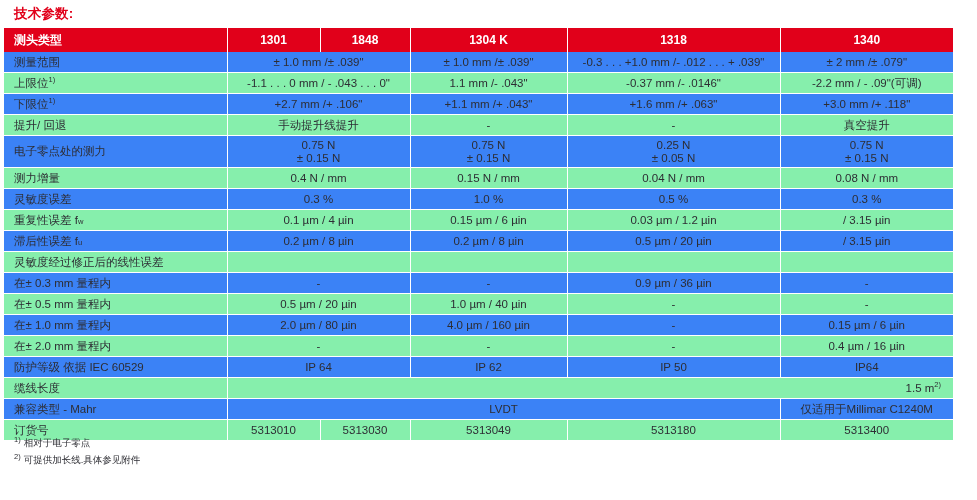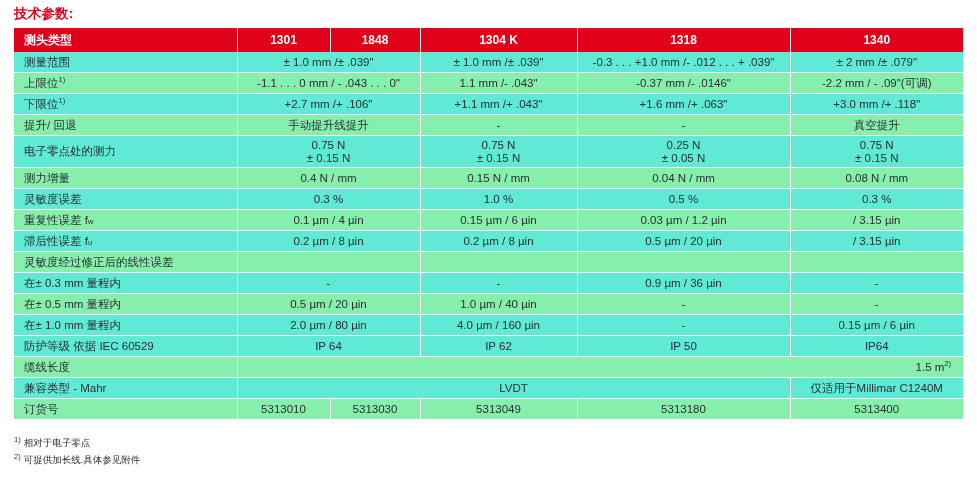--- a/index.html
+++ b/index.html
@@ -25,21 +25,21 @@
     left: 14px;
     top: 0px;
     font-size: 13.5px;
     font-weight: bold;
     color: #e1001a;
     letter-spacing: 0.2px;
     line-height: 28px;
   }
   table.spec {
     position: absolute;
-    left: 14px;
+    left: 4px;
     top: 28px;
     width: 949px;
     border-collapse: collapse;
     table-layout: fixed;
     font-size: 11.5px;
   }
   table.spec col.c-label { width: 223px; }
   table.spec col.c-1301  { width: 93px; }
   table.spec col.c-1303  { width: 90px; }
   table.spec col.c-1304  { width: 157px; }
@@ -74,21 +74,21 @@
     white-space: nowrap;
     font-size: 11.5px;
     color: #2d2d33;
   }
   tbody td:last-child { border-right: none; }
   tbody td.lbl {
     text-align: left;
     padding-left: 10px;
     color: #2d2d33;
   }
-  tbody tr.odd  td { background: #5eead4; }
+  tbody tr.odd  td { background: #3b82f6; }
   tbody tr.even td { background: #86efac; }
 
   tbody td.tall { height: 31px; }
   tbody td.two-line { line-height: 13px; }
 
   td.align-right { text-align: right; padding-right: 12px; }
 
   sup { font-size: 7.5px; vertical-align: super; line-height: 0; }
   sub { font-size: 7.5px; vertical-align: baseline; line-height: 0; }
 
@@ -214,20 +214,27 @@
           <td class="">-</td>
           <td class="">-</td>
         </tr>
         <tr class="odd">
           <td class="lbl">在± 1.0 mm 量程内</td>
           <td colspan="2" class="">2.0 µm / 80 µin</td>
           <td class="">4.0 µm / 160 µin</td>
           <td class="">-</td>
           <td class="">0.15 µm / 6 µin</td>
         </tr>
+        <tr class="even">
+          <td class="lbl">在± 2.0 mm 量程内</td>
+          <td colspan="2" class="">-</td>
+          <td class="">-</td>
+          <td class="">-</td>
+          <td class="">0.4 µm / 16 µin</td>
+        </tr>
         <tr class="odd">
           <td class="lbl">防护等级 依据 IEC 60529</td>
           <td colspan="2" class="">IP 64</td>
           <td class="">IP 62</td>
           <td class="">IP 50</td>
           <td class="">IP64</td>
         </tr>
         <tr class="even">
           <td class="lbl">缆线长度</td>
           <td colspan="5" class="align-right">1.5 m<sup>2)</sup></td>

